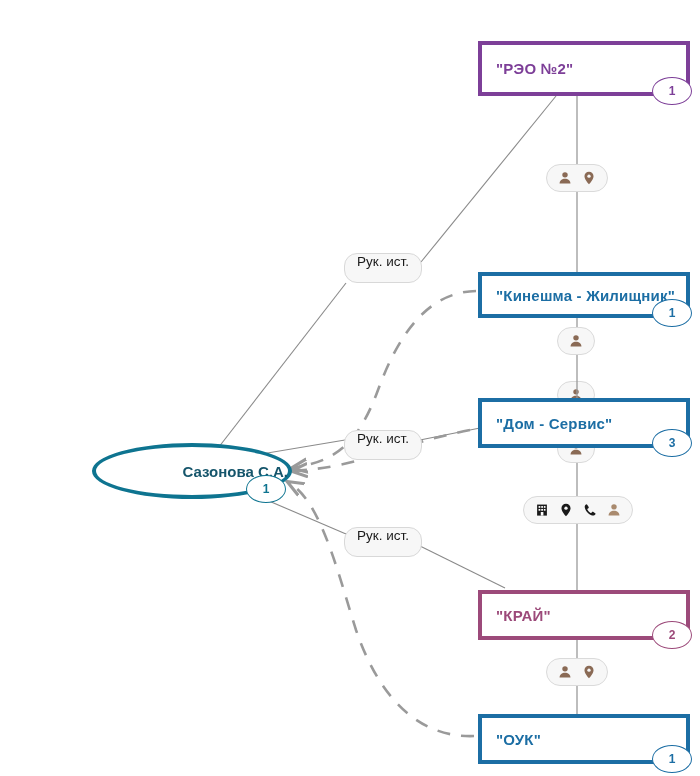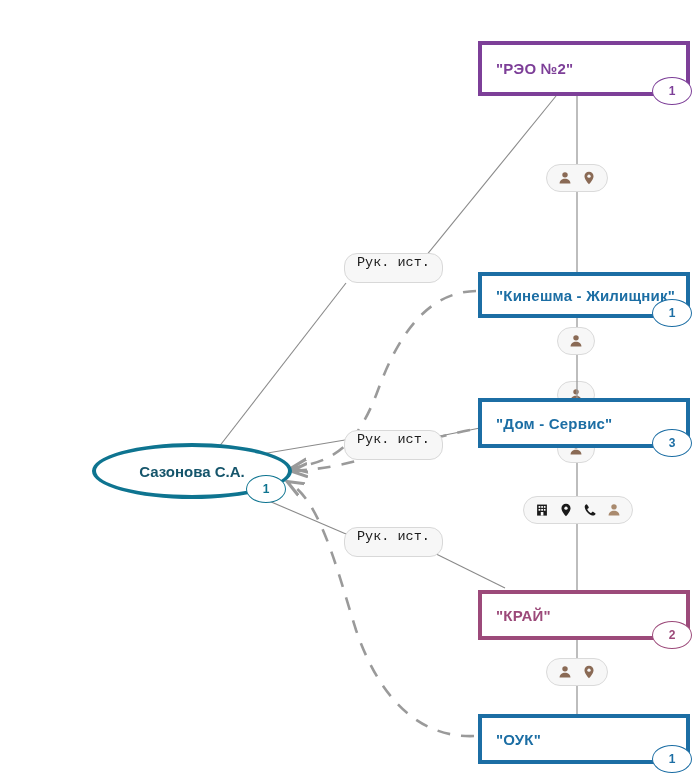--- a/index.html
+++ b/index.html
@@ -86,27 +86,26 @@
 
   
   .rel-chip {
     position: absolute;
     box-sizing: border-box;
     background: #f7f7f7;
     border: 1.4px solid #d8d8d8;
     border-radius: 13px;
     height: 30px;
     display: flex;
-    align-items: flex-end;
-    justify-content: center;
-    padding: 12px 12px;
+    align-items: flex-start;
+    justify-content: center;
+    padding: 0 12px;
     font-size: 13.5px;
     color: #1a1a1a;
     white-space: nowrap;
-    font-family: Liberation Mono, monospace;
   }
 
   
   .icon-pill {
     position: absolute;
     box-sizing: border-box;
     background: #f7f7f7;
     border: 1.4px solid #dadada;
     border-radius: 16px;
     height: 28px;
@@ -259,18 +258,18 @@
   <div class="org-node" style="left:478px; top:590px; width:212px; height:50px; border-color:#9c4a7a; color:#9c4a7a;">
     <span class="org-node-label">"КРАЙ"</span>
     <span class="count-badge">2</span>
   </div>
 
   <div class="org-node" style="left:478px; top:714px; width:212px; height:50px; border-color:#1c6ea4; color:#1c6ea4;">
     <span class="org-node-label">"ОУК"</span>
     <span class="count-badge">1</span>
   </div>
 
-  <div class="person-node" style="left:92px; top:443px; width:200px; height:56px;">
+  <div class="person-node" style="left:92px; top:443px; width:200px; height:56px;justify-content:flex-end;">
     <span class="person-node-label">Сазонова С.А.</span>
     <span class="count-badge">1</span>
   </div>
 
 </div>
 
 </body></html>

